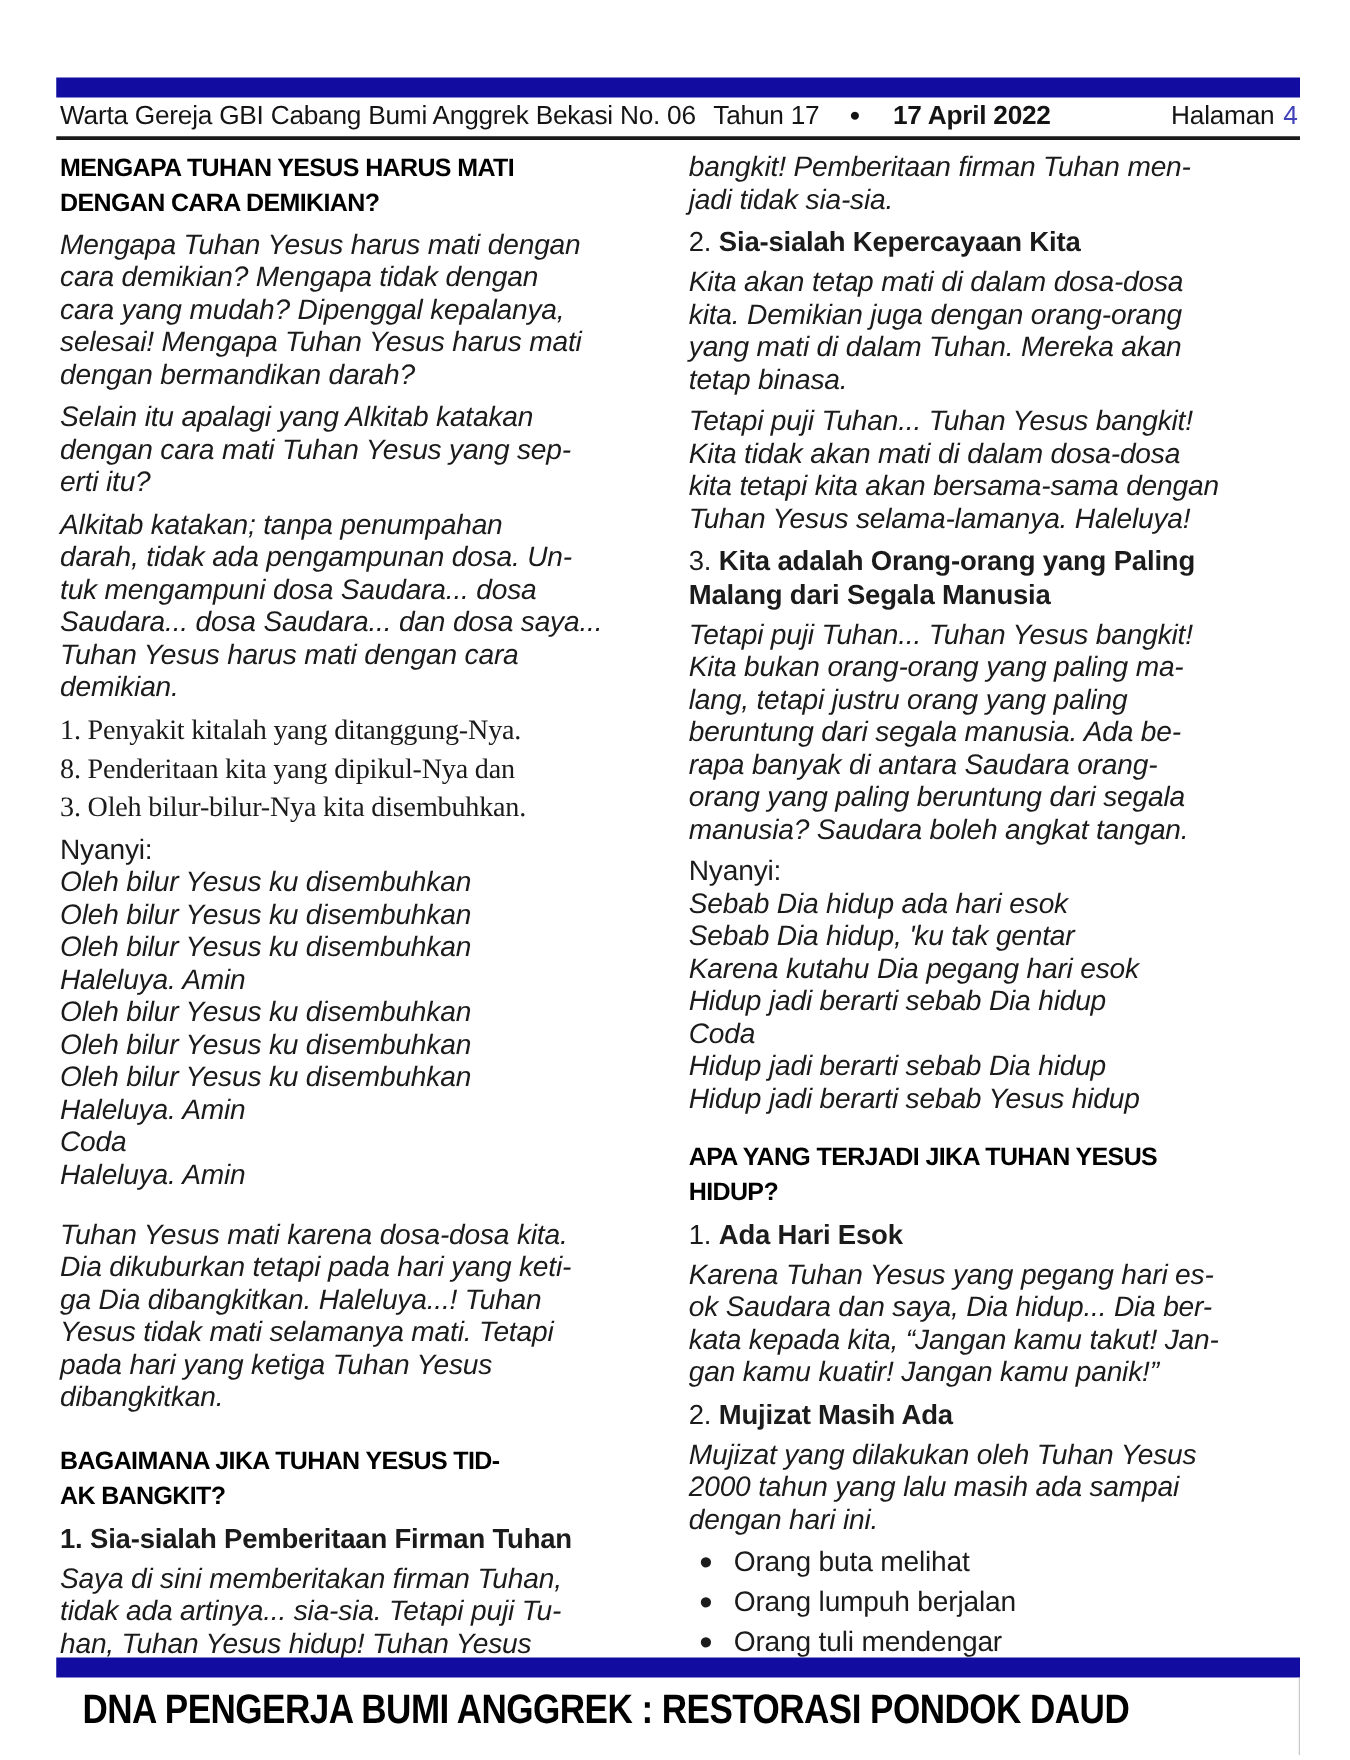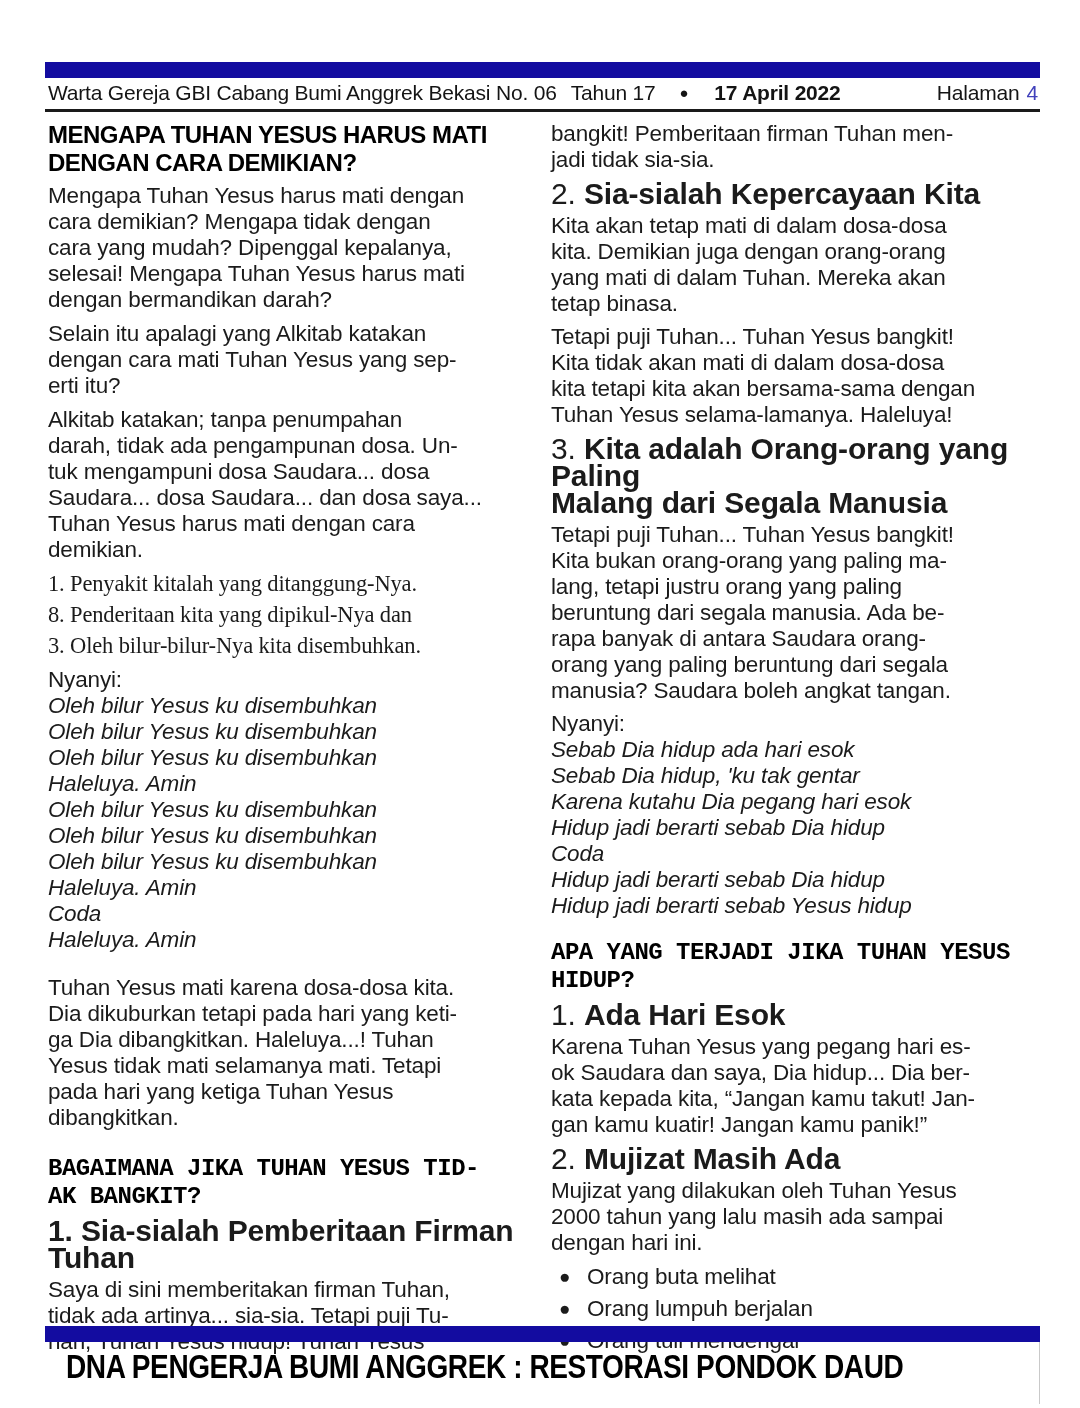--- a/index.html
+++ b/index.html
@@ -17,33 +17,33 @@
   .h-date { margin-left:26px;font-weight:bold; }
   .h-spacer { flex:1; }
   .h-page-num { margin-left:7px; font-weight:normal; }
   .header-rule { position:absolute; left:45px; top:109px; width:995px; height:0; border-top:3px solid #1a1a1a; }
 
   .col { position:absolute; top:121px; font-size:22.5px; line-height:26px; letter-spacing:-0.15px; }
   .col-left  { left:48px;  width:482px; }
   .col-right { left:551px; width:487px; }
 
   .h1 {
-    font-weight:bold; font-size:24px; line-height:28px; letter-spacing:-0.5px;
+    font-weight:bold; font-size:20px; line-height:28px; letter-spacing:-0.5px;
     color:#000; margin:0 0 6px 0; white-space:pre-line;
   }
-  .section-h { margin-top:24px;font-family:Liberation Mono, monospace; }
+  .section-h { margin-top:24px; }
   .col-right .section-h { margin-top:20px; }
-  .para { margin:0 0 8px 0; white-space:pre-line; }
+  .para { margin:0 0 8px 0; white-space:pre-line;font-style:italic; }
   .col-right .para { margin-bottom:7px; }
   .item { margin:0 0 5px 0;font-family:Liberation Serif, serif; }
   .item-last { margin:0 0 8px 0; }
   .nyanyi-label { margin:0; }
   .song { font-style:italic; white-space:pre-line; margin:0; }
   .song-gap { height:22px; }
-  .sub { font-weight:bold; font-size:30px; line-height:27px; margin:0 0 6px 0; }
+  .sub { font-weight:bold; font-size:22px; line-height:27px; margin:0 0 6px 0; }
   .sub .prefix { font-weight:normal; }
   .sub .sub-title { white-space:pre-line; }
   .bullet-list { margin-top:2px; }
   .bullet-item { display:flex; margin:0 0 5px 0; line-height:27px; }
   .bullet-dot { width:36px; padding-left:8px; box-sizing:border-box; font-size:19px; }
 
   .footer-bar { position:absolute; left:45px; top:1326px; width:995px; height:16px; }
   .footer-text {
     position:absolute; left:66px; top:1348px; font-size:33px; font-weight:bold;
     letter-spacing:-0.5px; color:#000; white-space:nowrap;

